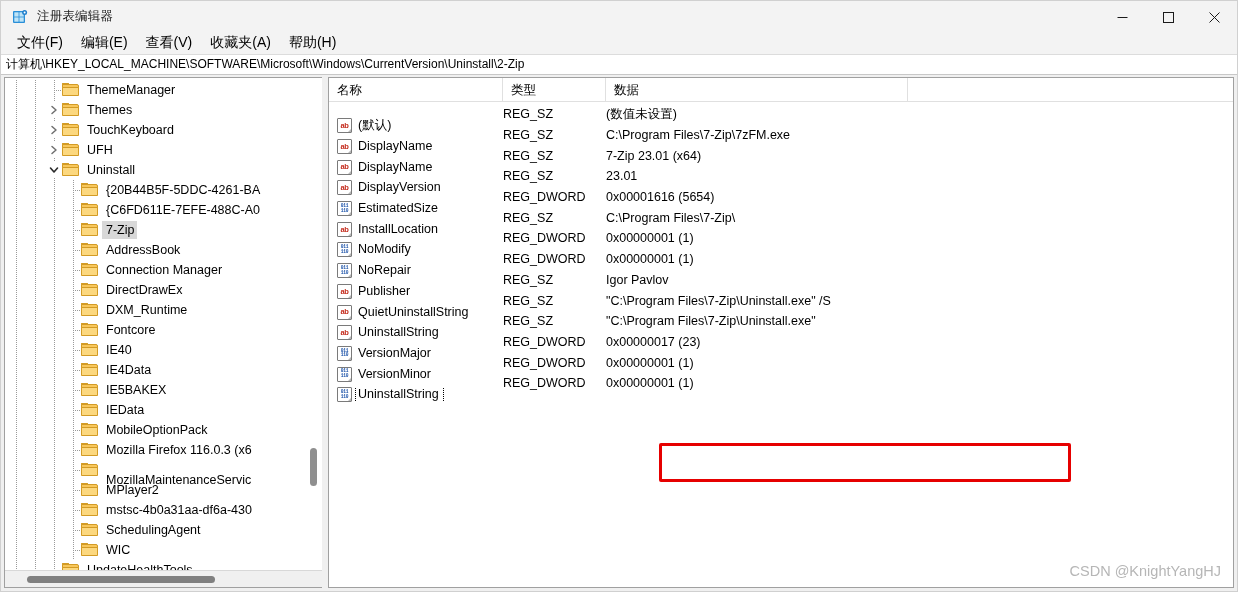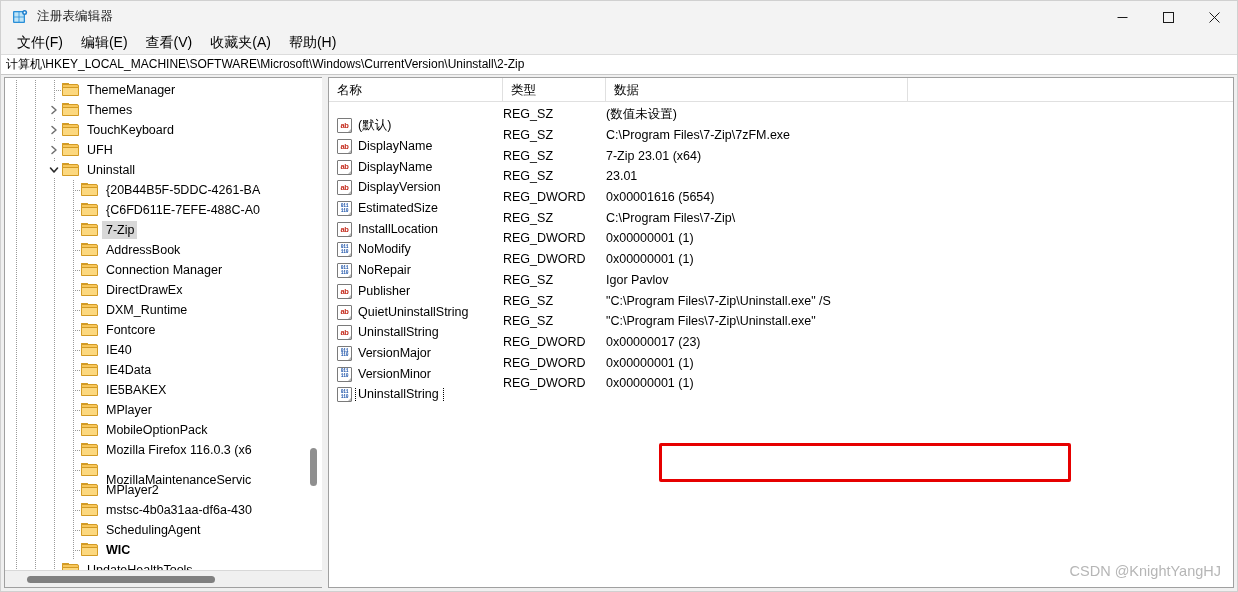--- a/index.html
+++ b/index.html
@@ -621,21 +621,21 @@
               <div class="dots-v" style="left: 49px;"></div>
               <div class="dots-v" style="left: 68px;"></div>
               <div class="dots-h" style="left: 68px; width: 9px; top: 10px;"></div>
               <div style="width: 60px; flex: 0 0 60px;"></div>
               <div class="twisty" style="position: relative; z-index: 2;"></div>
               <div class="folder" style="z-index: 2;">
                 <div class="f-tab"></div>
                 <div class="f-back"></div>
                 <div class="f-front"></div>
               </div>
-              <div class="tree-label" style="z-index: 2; position: relative;">MPlayer</div>
+              <div class="tree-label" style="z-index: 2; position: relative;">IEData</div>
             </div>
             <div class="tree-row">
               <div class="dots-v" style="left: 11px;"></div>
               <div class="dots-v" style="left: 30px;"></div>
               <div class="dots-v" style="left: 49px;"></div>
               <div class="dots-v" style="left: 68px;"></div>
               <div class="dots-h" style="left: 68px; width: 9px; top: 10px;"></div>
               <div style="width: 60px; flex: 0 0 60px;"></div>
               <div class="twisty" style="position: relative; z-index: 2;"></div>
               <div class="folder" style="z-index: 2;">
@@ -726,21 +726,21 @@
               <div class="dots-v" style="left: 49px;"></div>
               <div class="dots-v" style="left: 68px;"></div>
               <div class="dots-h" style="left: 68px; width: 9px; top: 10px;"></div>
               <div style="width: 60px; flex: 0 0 60px;"></div>
               <div class="twisty" style="position: relative; z-index: 2;"></div>
               <div class="folder" style="z-index: 2;">
                 <div class="f-tab"></div>
                 <div class="f-back"></div>
                 <div class="f-front"></div>
               </div>
-              <div class="tree-label" style="z-index: 2; position: relative; font-weight: bold;">WIC</div>
+              <div class="tree-label" style="z-index: 2; position: relative;">WIC</div>
             </div>
             <div class="tree-row">
               <div class="dots-v" style="left: 11px;"></div>
               <div class="dots-v" style="left: 30px;"></div>
               <div class="dots-v" style="left: 49px;"></div>
               <div style="width: 41px; flex: 0 0 41px;"></div>
               <div class="twisty" style="position: relative; z-index: 2;"></div>
               <div class="folder" style="z-index: 2;">
                 <div class="f-tab"></div>
                 <div class="f-back"></div>

